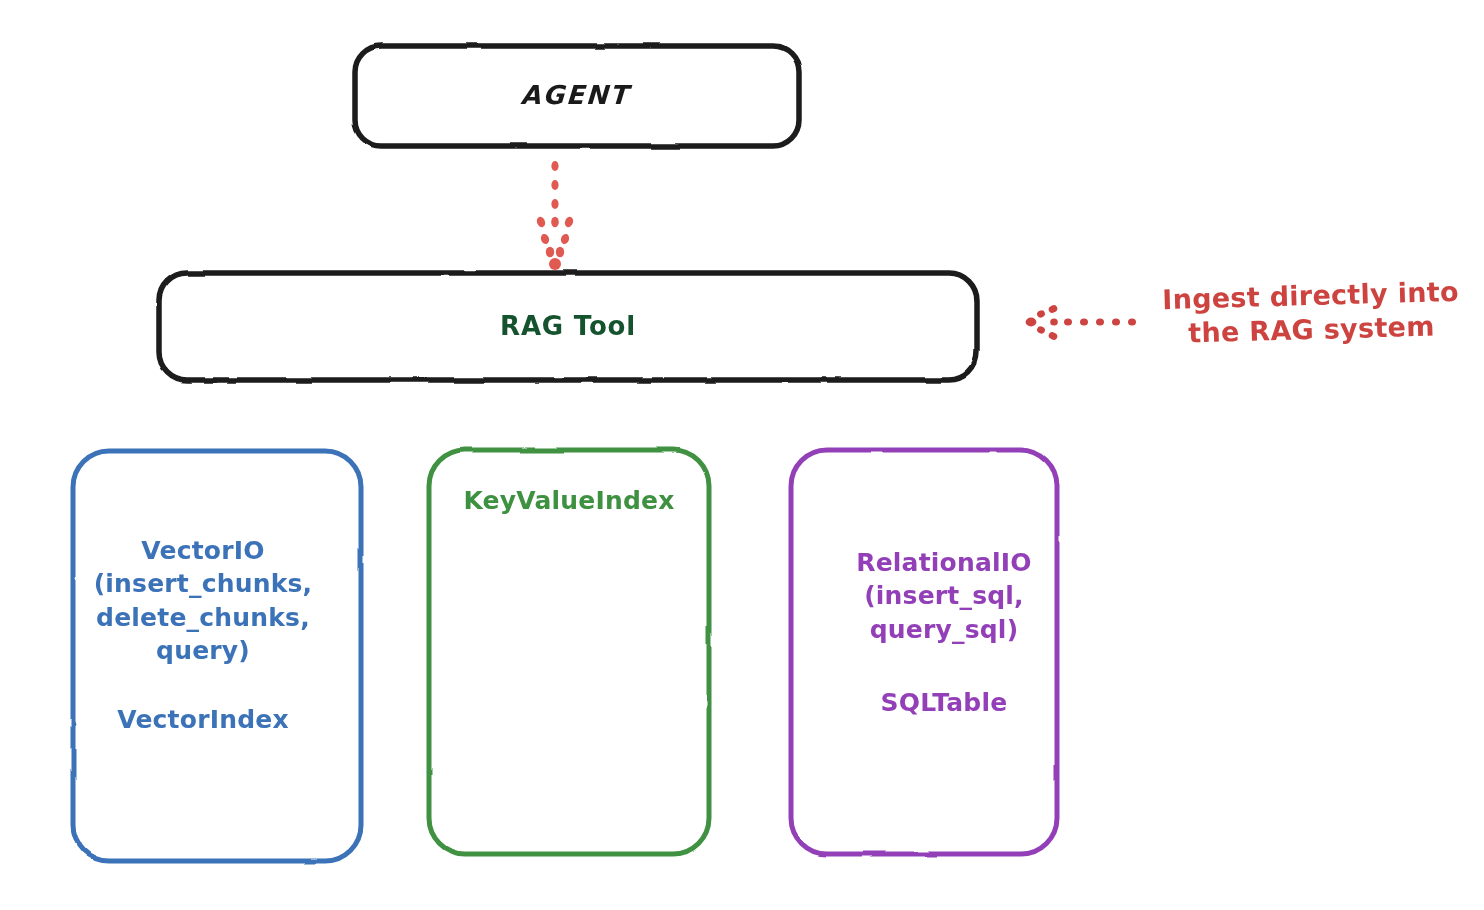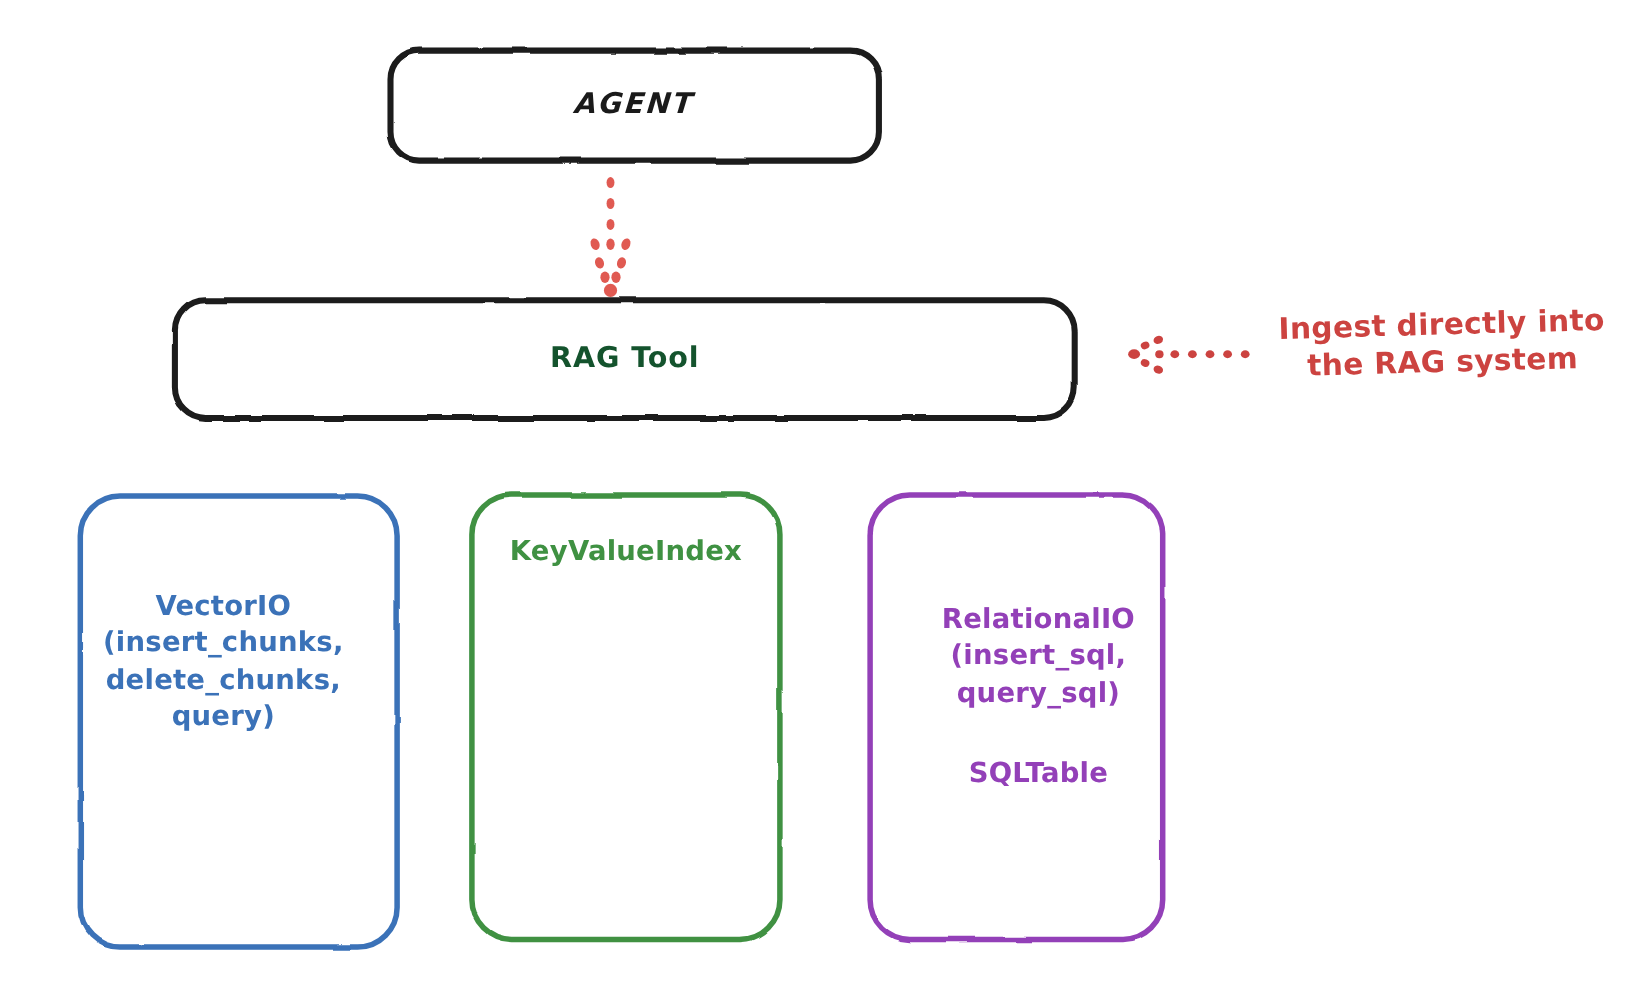--- a/index.html
+++ b/index.html
@@ -211,20 +211,21 @@
 </svg>
 
 <div id="annotation-text">Ingest directly into
 the RAG system</div>
 
 <div class="node provider" id="node-vectorio">
   <span class="api-label">VectorIO
 (insert_chunks,
 delete_chunks,
 query)</span>
+  <span class="index-label">VectorIndex</span>
 </div>
 
 <div class="node provider" id="node-keyvalueio">
   <span class="index-label">KeyValueIndex</span>
 </div>
 
 <div class="node provider" id="node-relationalio">
   <span class="api-label">RelationalIO
 (insert_sql,
 query_sql)</span>

